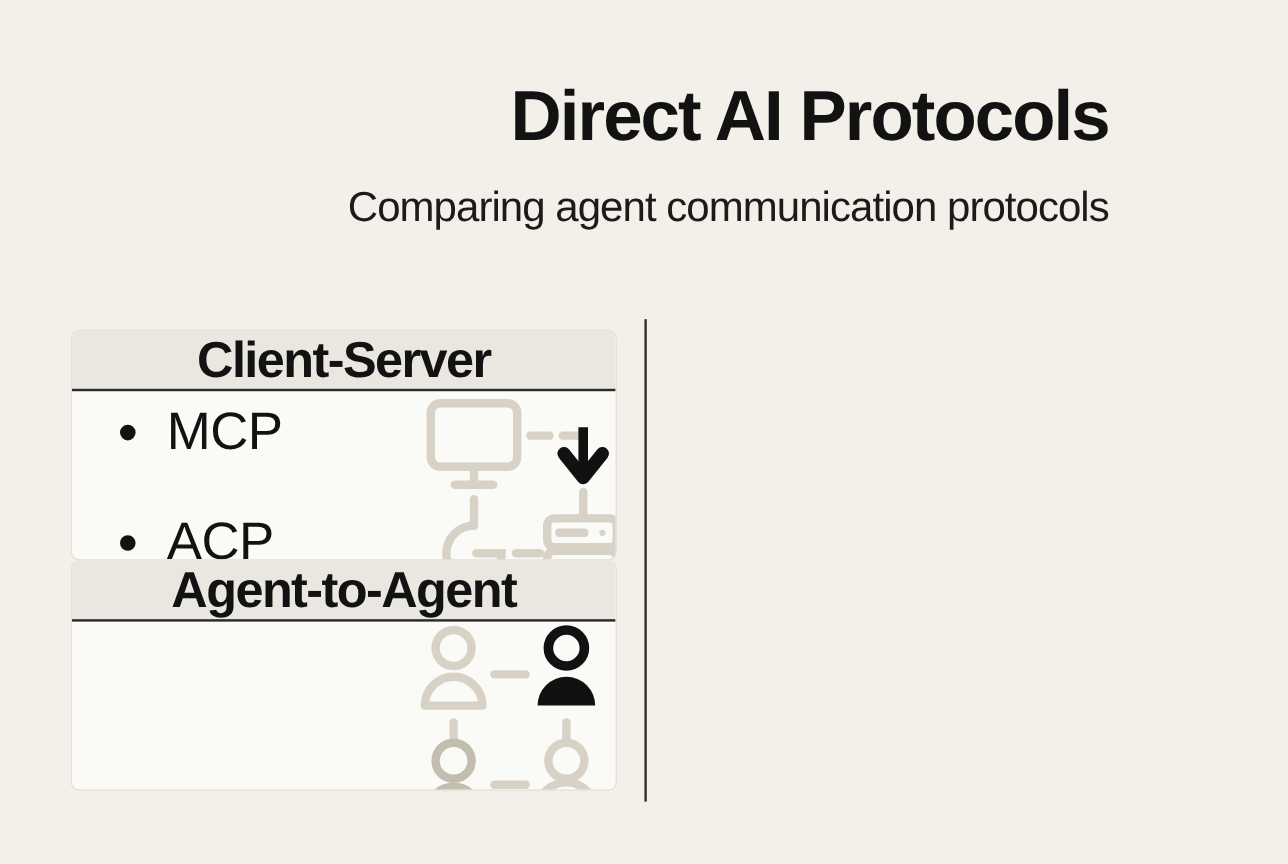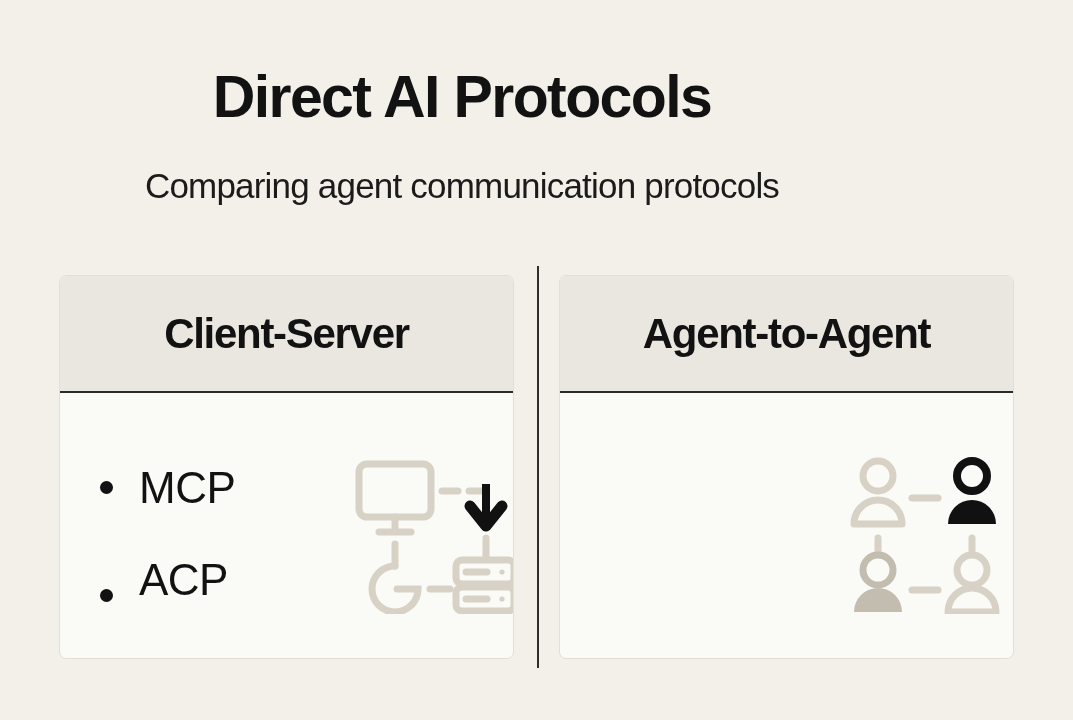--- a/index.html
+++ b/index.html
@@ -20,48 +20,49 @@
     height: 720px;
     box-sizing: border-box;
   }
 
   
   .header {
     position: absolute;
     top: 68px;
     left: 0;
     width: 924px;
-    text-align: center;
+    text-align: right;
   }
   .title {
     font-size: 59px;
     font-weight: 700;
     letter-spacing: -1.6px;
     line-height: 1.0;
     color: #121212;
     margin: 0;
   }
   .subtitle {
     font-size: 35px;
     font-weight: 400;
     letter-spacing: -0.8px;
     line-height: 1.0;
     color: #1b1b1b;
-    margin: 41px 0 0 0;
+    margin: 28px 0 0 0;
   }
 
   
   .cards {
     position: absolute;
     top: 275px;
     left: 59px;
     width: 955px;
     height: 384px;
     display: flex;
     justify-content: space-between;
+    flex-direction: column;
   }
   .card {
     width: 455px;
     height: 384px;
     background: #fafaf7;
     border: 1px solid #e3dfd6;
     border-radius: 7px;
     box-sizing: border-box;
     overflow: hidden;
     display: flex;
@@ -80,39 +81,39 @@
     font-size: 42px;
     font-weight: 700;
     letter-spacing: -1.3px;
     color: #121212;
     white-space: nowrap;
   }
   .card-body {
     flex: 1;
     display: flex;
     align-items: center;
-    padding: 16px 26px 0 40px;
+    padding: 0 26px 0 40px;
     box-sizing: border-box;
   }
   .proto-list {
     list-style: none;
     margin: 0;
     padding: 0;
     flex: 0 0 auto;
     width: 250px;
   }
   .proto-item {
     display: flex;
     align-items: center;
     font-size: 44px;
     letter-spacing: -0.5px;
     color: #121212;
     line-height: 1;
   }
-  .proto-item + .proto-item { margin-top: 48px; align-items: flex-end; }
+  .proto-item + .proto-item { margin-top: 48px; }
   .bullet {
     width: 13px;
     height: 13px;
     border-radius: 50%;
     background: #121212;
     margin-right: 26px;
     flex: 0 0 auto;
   }
   .icon-wrap {
     flex: 1 1 auto;

